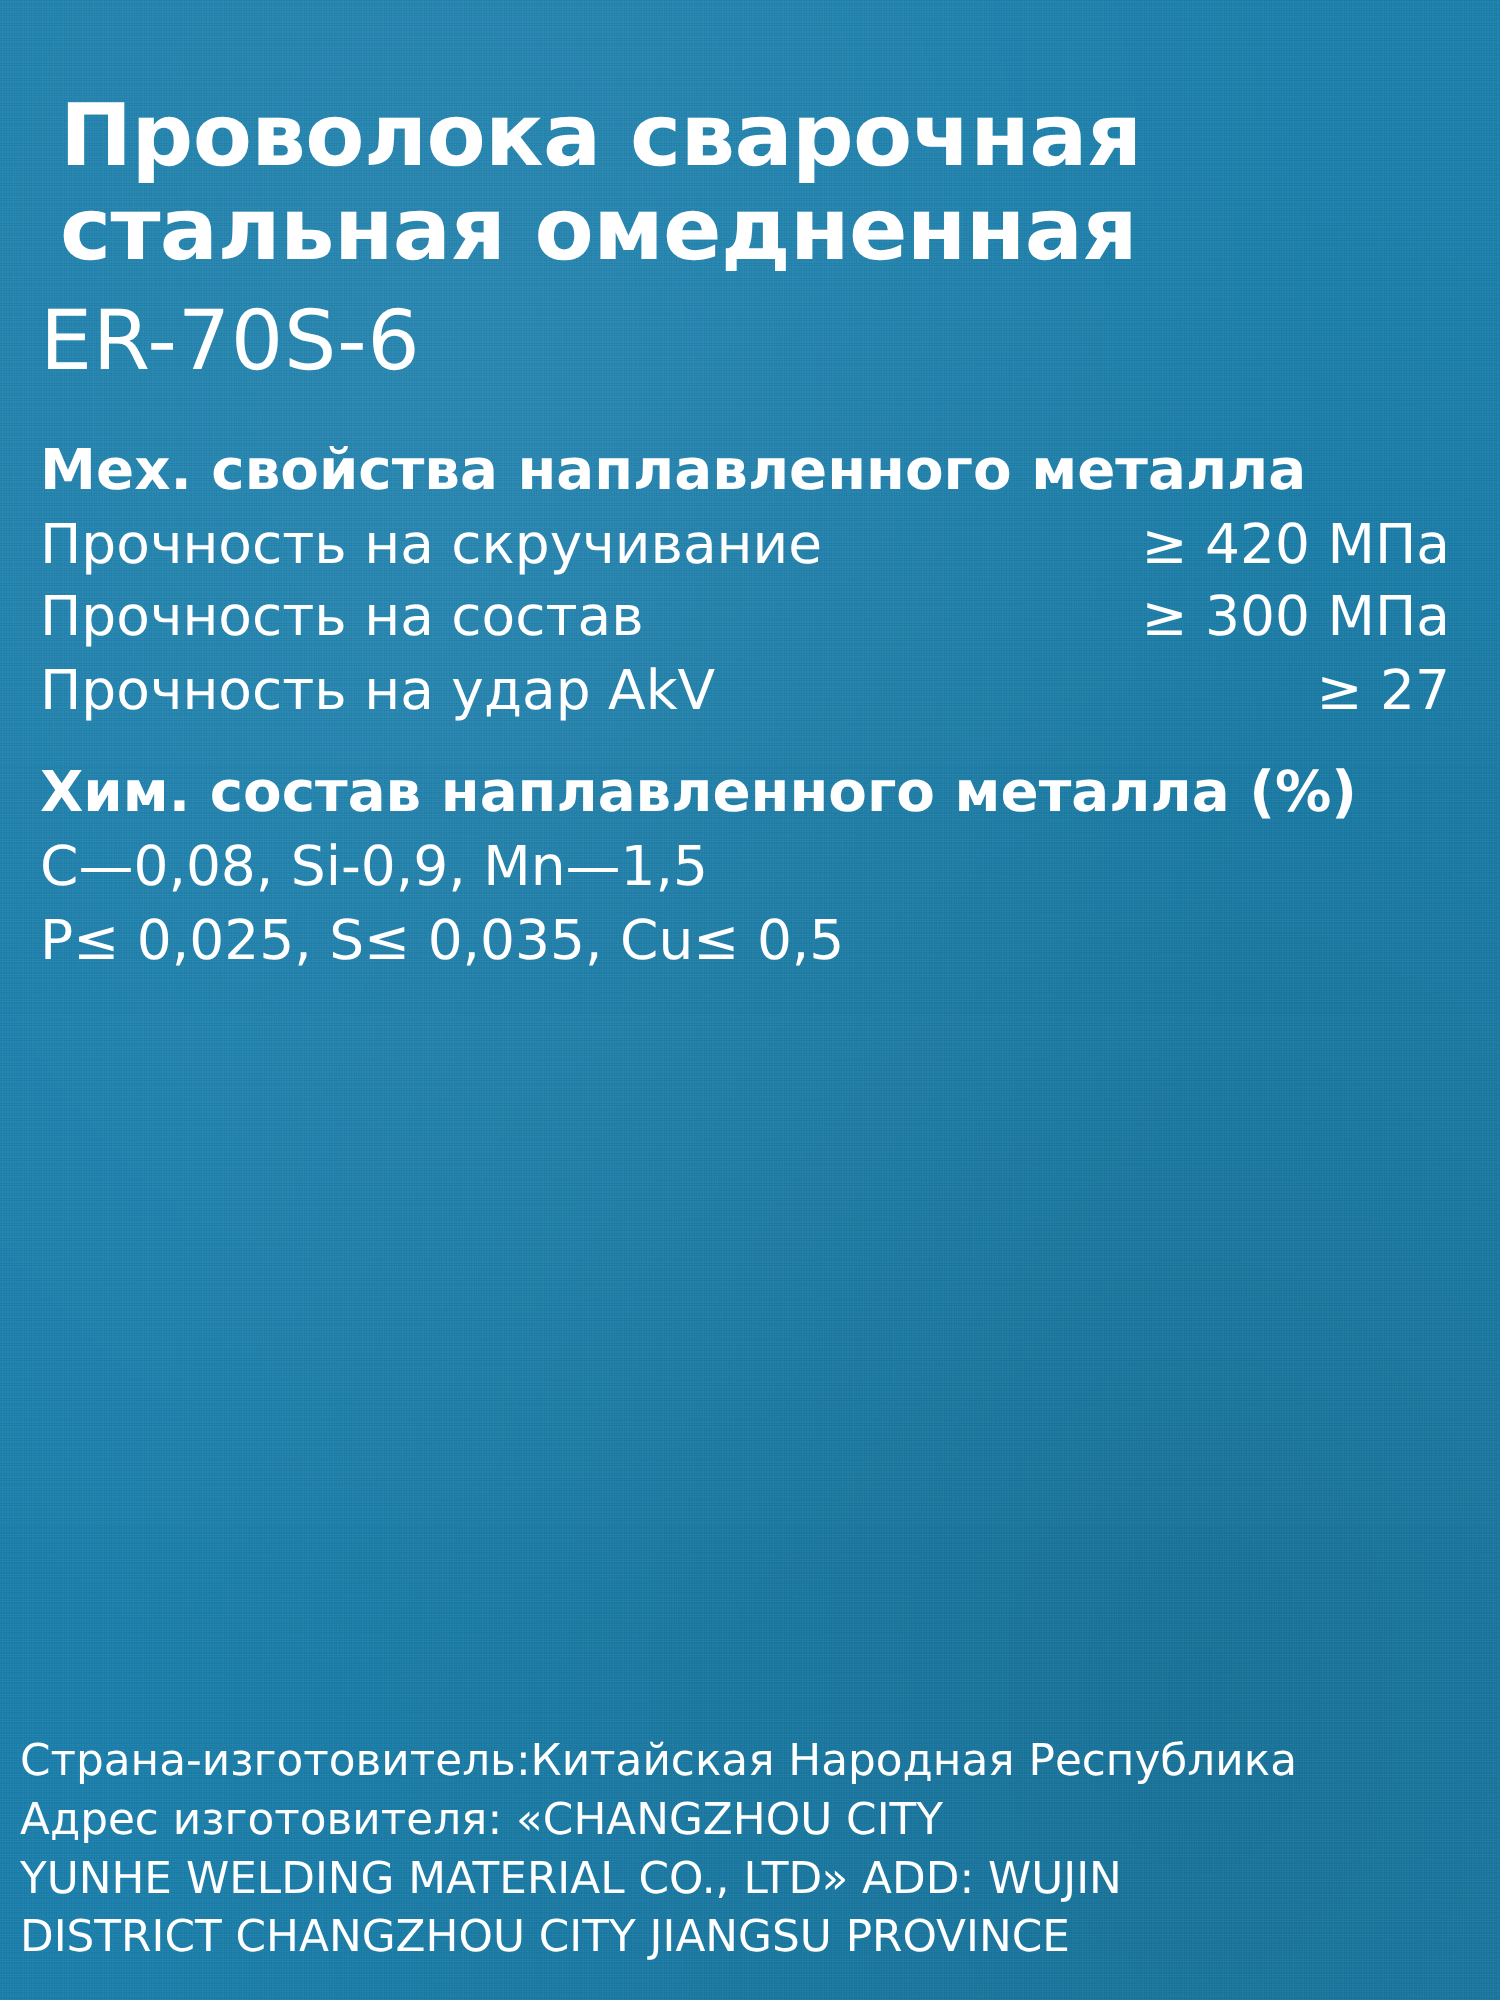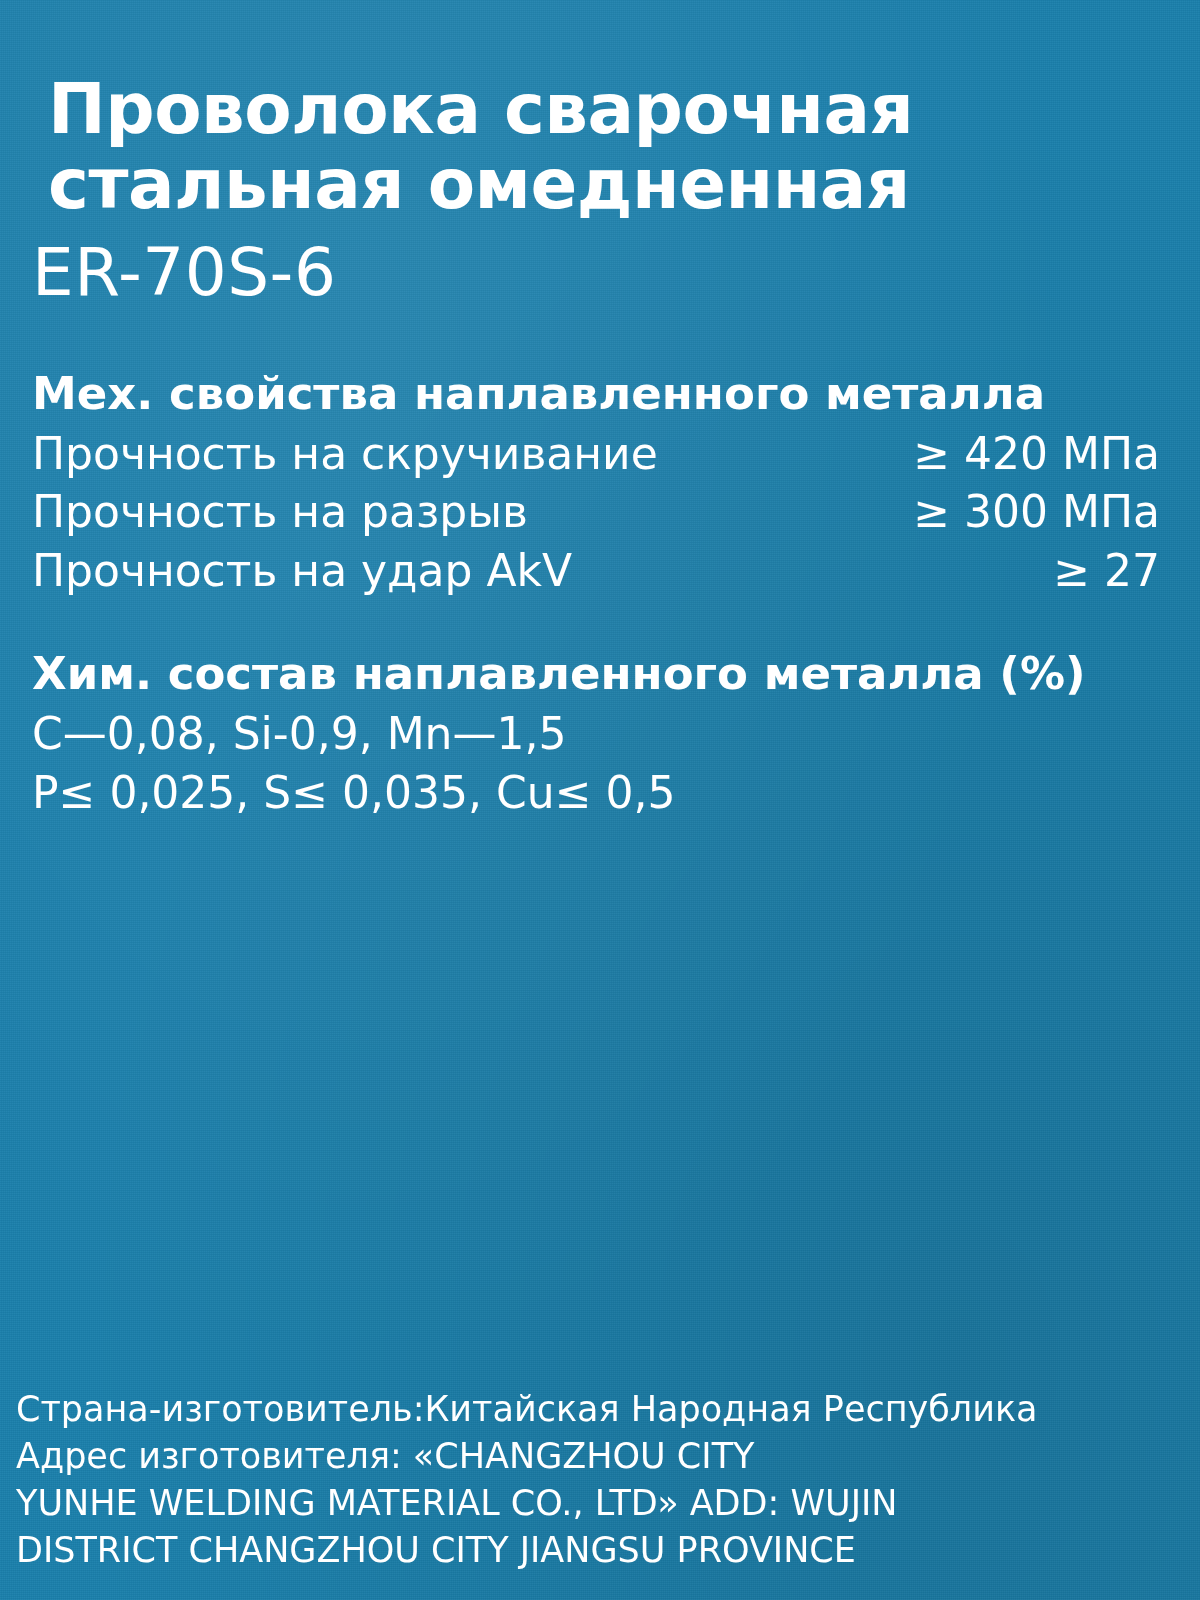--- a/index.html
+++ b/index.html
@@ -45,21 +45,21 @@
   }
   .model {
     font-weight: normal;
     font-size: 66px;
     line-height: 1.1;
     letter-spacing: 0.5px;
     margin: 6px 0 0 0;
   }
 
   .section {
-    margin-top: 58px;
+    margin-top: 40px;
   }
   .section-heading {
     font-weight: bold;
     font-size: 45px;
     line-height: 1.15;
     margin: 0 0 6px 0;
   }
 
   .spec-table {
     width: 100%;
@@ -75,21 +75,21 @@
   .spec-table td.spec-name {
     width: 690px;
     white-space: nowrap;
   }
   .spec-table td.spec-value {
     white-space: nowrap;
     text-align: right;
   }
 
   .chem-section {
-    margin-top: 48px;
+    margin-top: 26px;
   }
   .chem-line {
     font-size: 44px;
     line-height: 1.34;
     margin: 0;
     white-space: nowrap;
   }
 
   .footer {
     position: absolute;
@@ -119,21 +119,21 @@
 
   <div class="section">
     <div class="section-heading">Мех. свойства наплавленного металла</div>
     <table class="spec-table">
       <tbody>
         <tr>
           <td class="spec-name">Прочность на скручивание</td>
           <td class="spec-value">≥ 420 МПа</td>
         </tr>
         <tr>
-          <td class="spec-name">Прочность на разрыв</td>
+          <td class="spec-name">Прочность на состав</td>
           <td class="spec-value">≥ 300 МПа</td>
         </tr>
         <tr>
           <td class="spec-name">Прочность на удар AkV</td>
           <td class="spec-value">≥ 27</td>
         </tr>
       </tbody>
     </table>
   </div>
 

